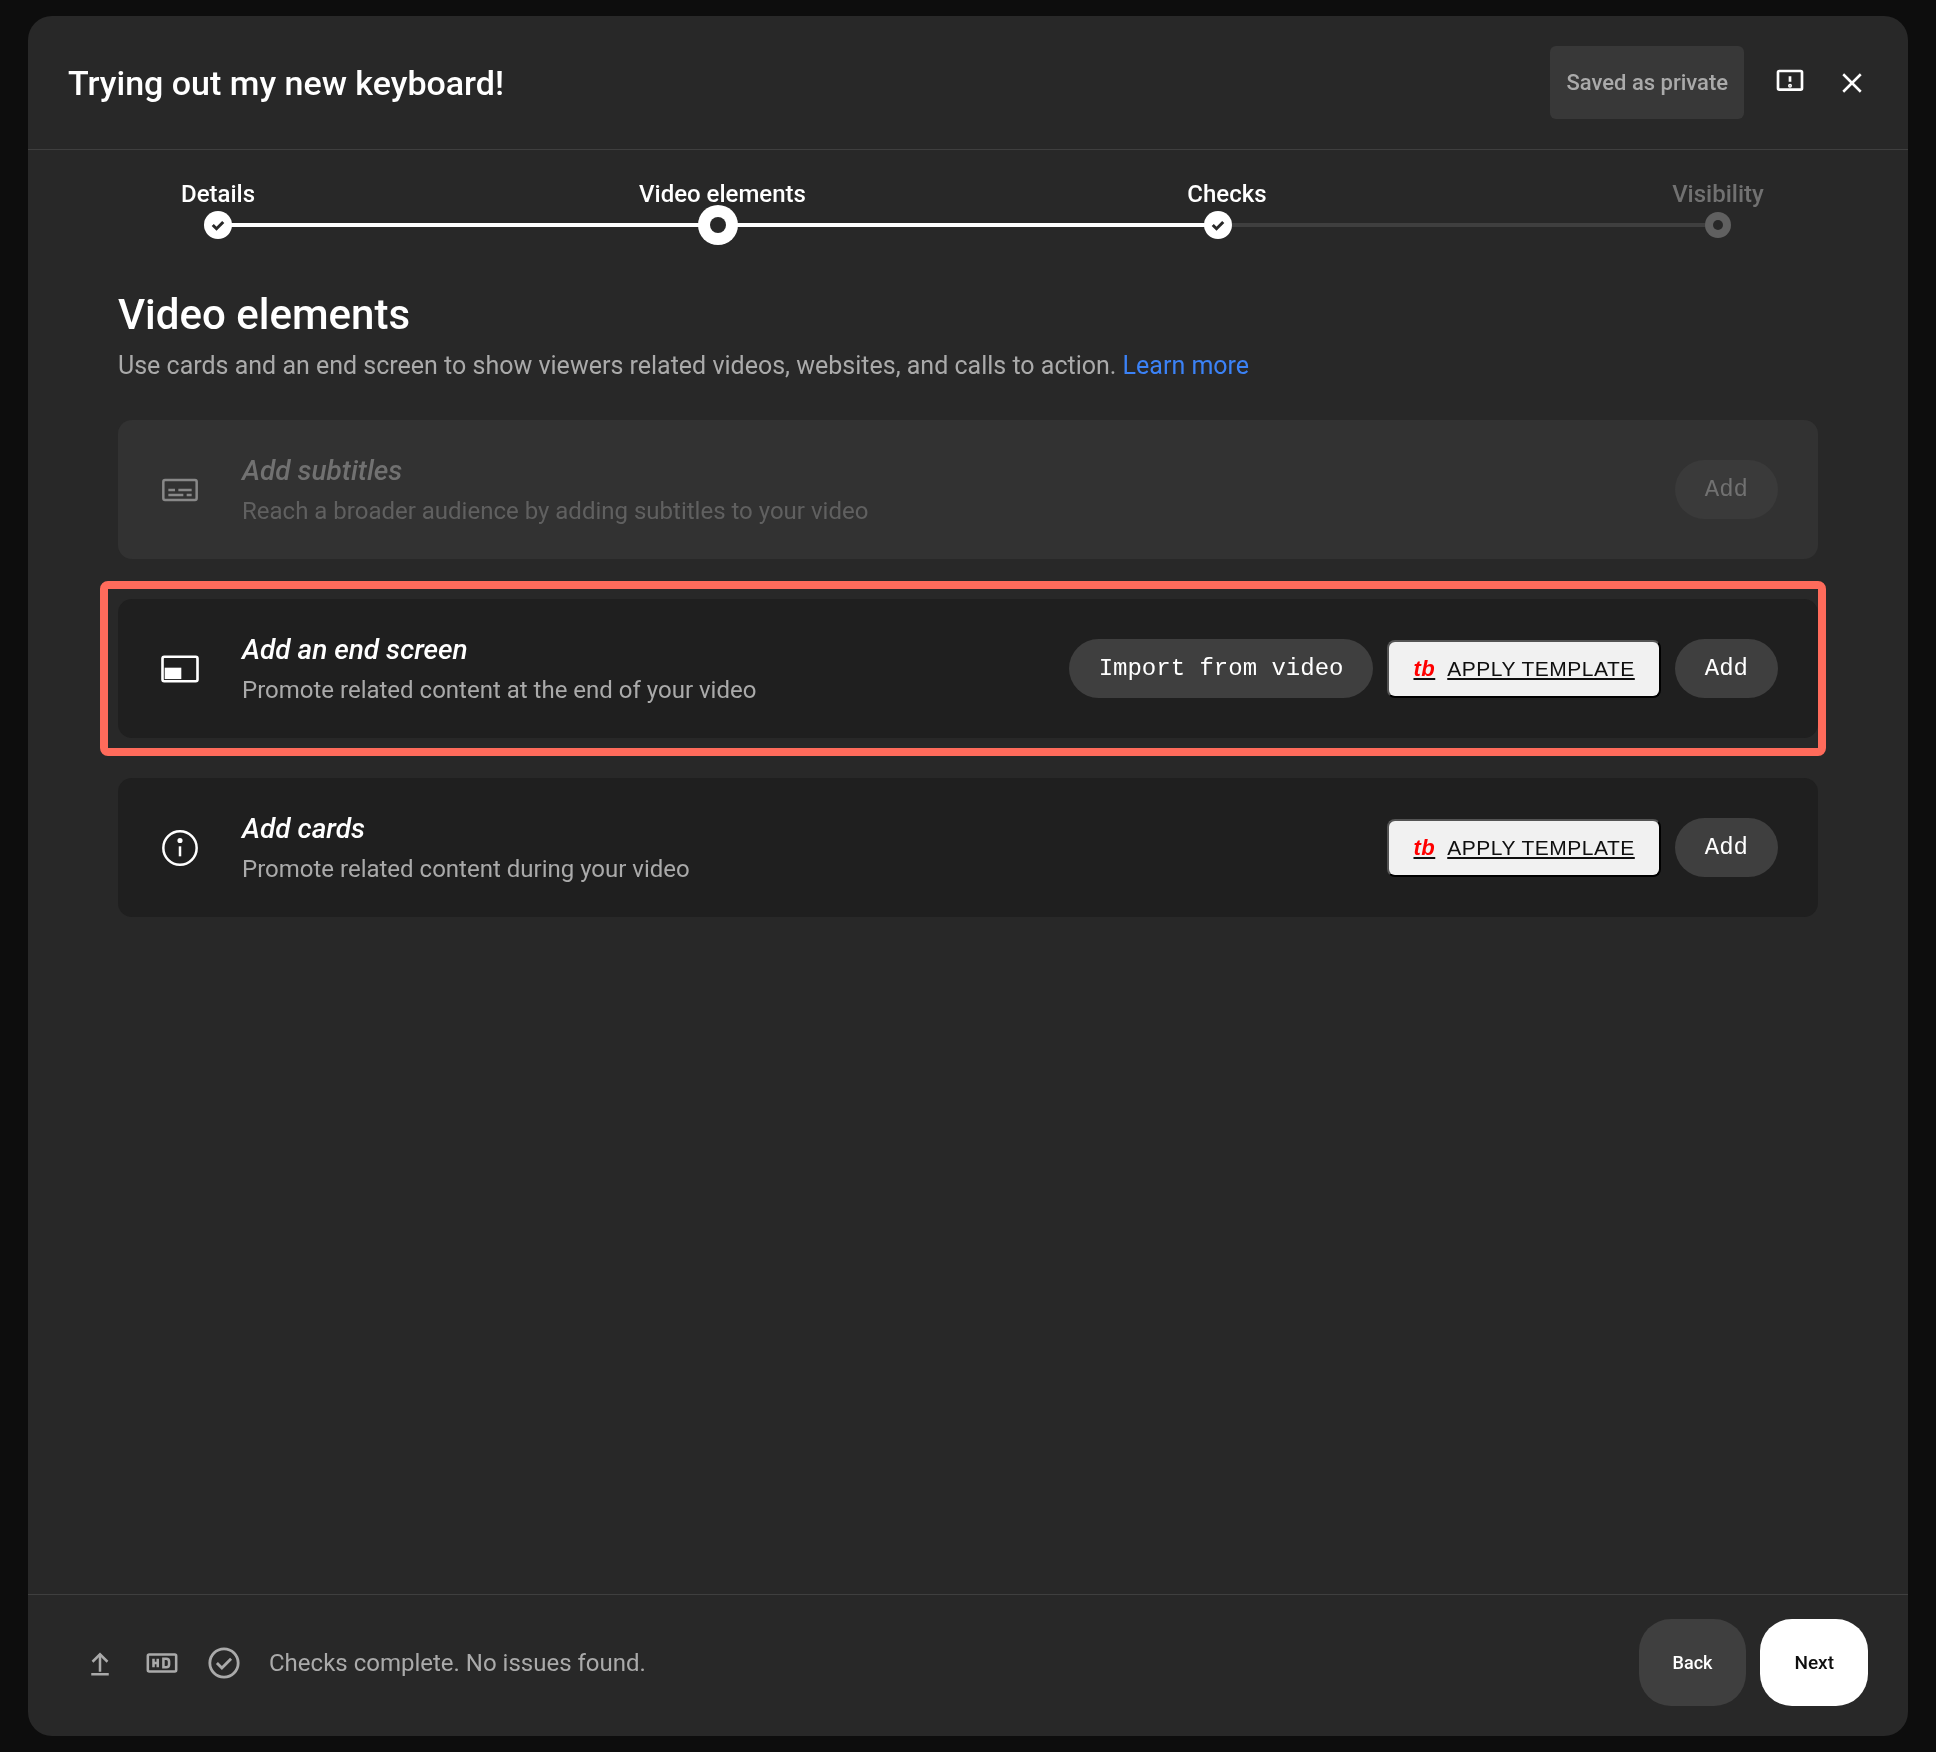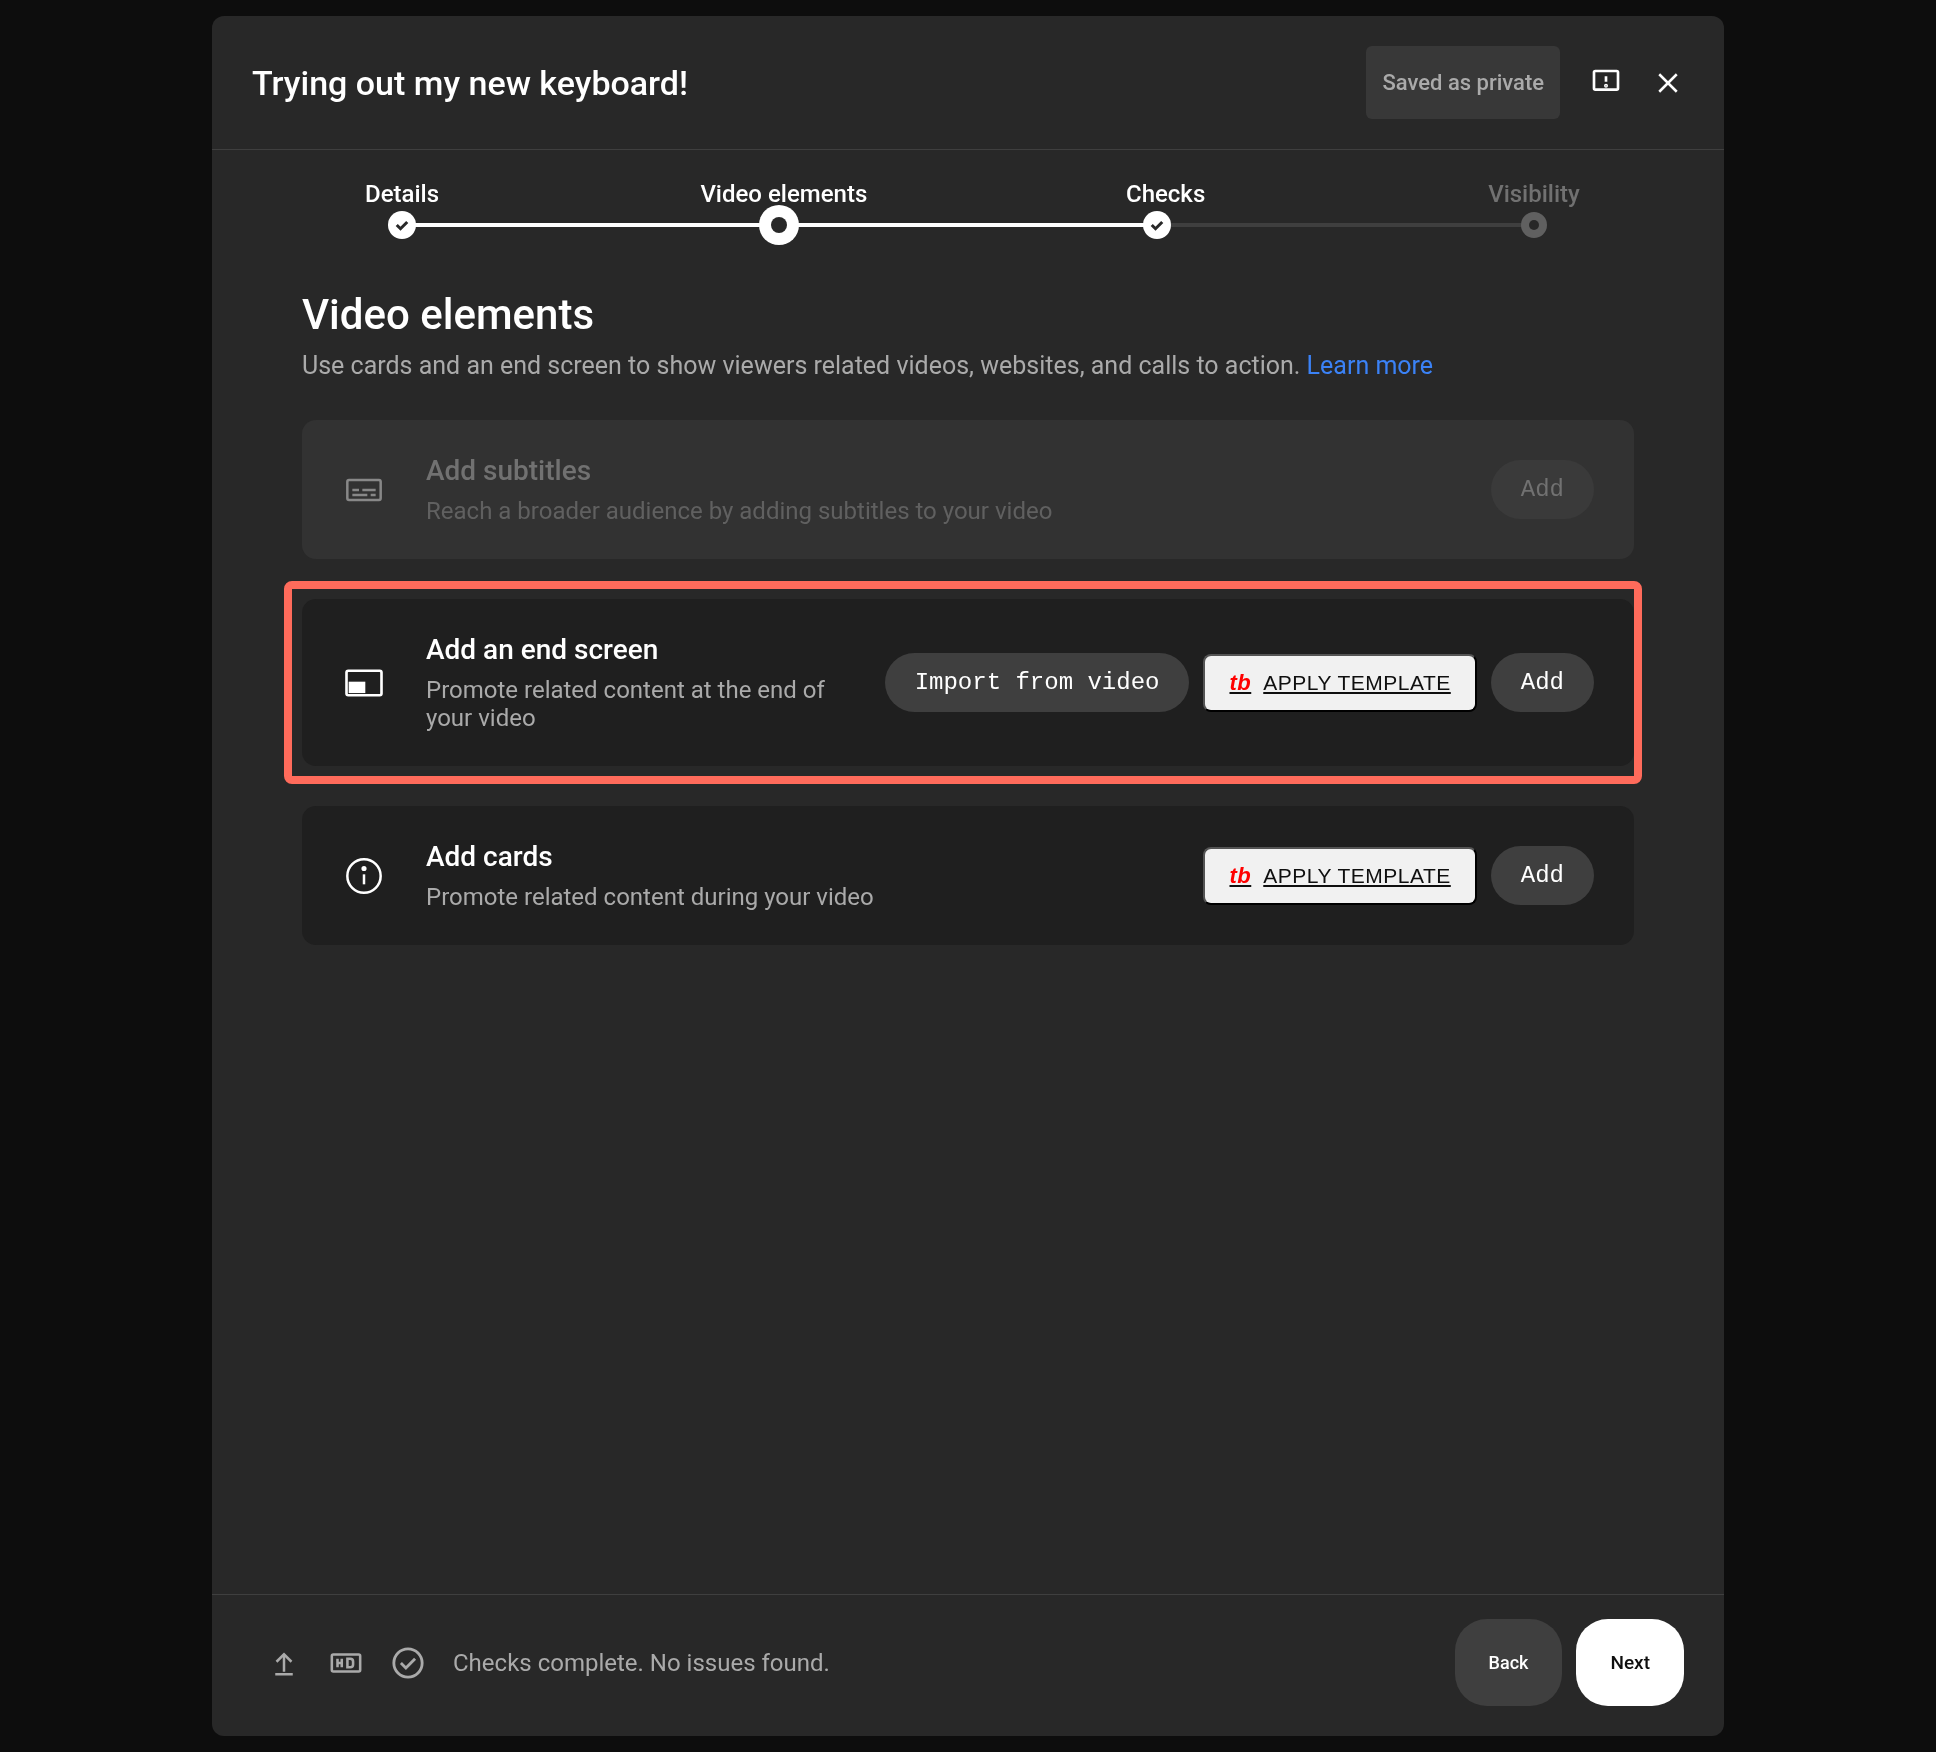--- a/index.html
+++ b/index.html
@@ -11,24 +11,24 @@
       background: #0d0d0d;
       font-family: "Roboto", "Arial", sans-serif;
       color: #fff;
       width: 1936px;
       height: 1752px;
       display: flex;
       align-items: center;
       justify-content: center;
     }
     .dialog {
-      width: 1512px;
+      width: 1880px;
       height: 1720px;
       background: #282828;
-      border-radius: 12px;
+      border-radius: 24px;
       display: flex;
       flex-direction: column;
       overflow: hidden;
     }
     
     .header {
       display: flex;
       align-items: center;
       justify-content: space-between;
       padding: 30px 40px 30px 40px;
@@ -209,20 +209,21 @@
       color: #aaa;
     }
     .card-text {
       flex: 1;
     }
     .card-title {
       font-size: 28px;
       font-weight: 500;
       color: #fff;
       margin-bottom: 10px;
+      font-style: italic;
     }
     .card-title.disabled {
       color: #717171;
     }
     .card-desc {
       font-size: 24px;
       color: #aaa;
     }
     .card-desc.disabled {
       color: #606060;

